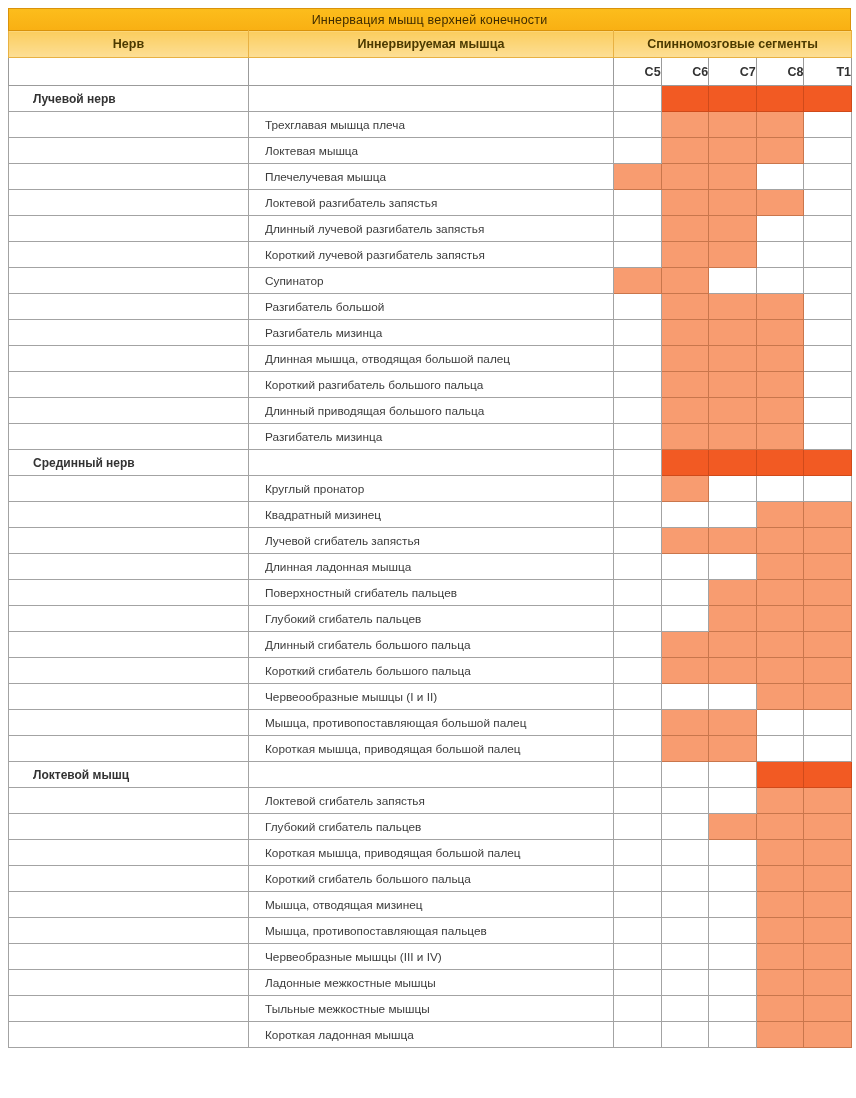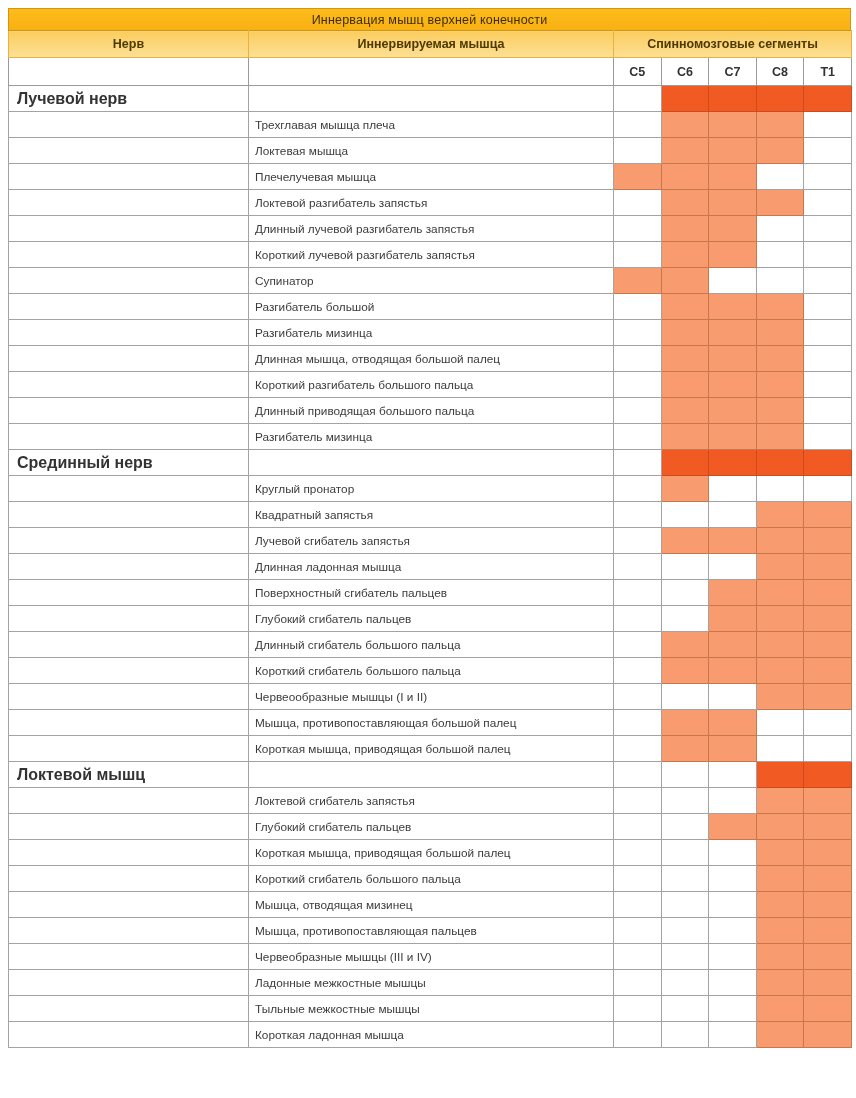--- a/index.html
+++ b/index.html
@@ -34,32 +34,32 @@
     border:1px solid #e8b143;
     border-top:1px solid #d9920b;
     font-size:12.5px;font-weight:bold;color:#4c3a00;
     text-align:center;vertical-align:middle;margin-left:7px;
   }
   
   tr.hdr3 td{
     height:28px;background:#ffffff;
     border:1px solid #9b9b9b;
     font-size:12.5px;font-weight:bold;color:#333;
-    text-align:center;vertical-align:middle;
+    text-align:right;vertical-align:middle;
   }
   tr.hdr3 td.blank{border-left:1px solid #9b9b9b;}
   
   tbody td{
     height:26px;background:#fff;
     border:1px solid #a3a3a3;
     font-size:11.8px;color:#3c3c3c;
     vertical-align:middle;
   }
-  tbody td.nerve-cell{padding-left:8px;font-weight:bold;color:#333;font-size:16px;}
-  tbody td.muscle-cell{padding-left:6px;}
+  tbody td.nerve-cell{padding-left:24px;font-weight:bold;color:#333;font-size:12px;}
+  tbody td.muscle-cell{padding-left:16px;}
   tbody tr.nerve-row td{border-top:1px solid #8c8c8c;}
   td.seg-light{background:#f89c70;border-color:#c9764c;}
   td.seg-dark{background:#f25a23;border-color:#cf4a1a;}
   table{border:1px solid #6f6f6f;border-top:none;}
 </style>
 </head>
 <body>
 
 <div class="sheet">
   <div class="title-bar">Иннервация мышц верхней конечности</div>
@@ -247,21 +247,21 @@
     <td class="muscle-cell">Круглый пронатор</td>
     <td class="seg-cell"></td>
     <td class="seg-cell seg-light"></td>
     <td class="seg-cell"></td>
     <td class="seg-cell"></td>
     <td class="seg-cell"></td>
   </tr>
 
   <tr>
     <td class="nerve-cell"></td>
-    <td class="muscle-cell">Квадратный запястья</td>
+    <td class="muscle-cell">Квадратный мизинец</td>
     <td class="seg-cell"></td>
     <td class="seg-cell"></td>
     <td class="seg-cell"></td>
     <td class="seg-cell seg-light"></td>
     <td class="seg-cell seg-light"></td>
   </tr>
 
   <tr>
     <td class="nerve-cell"></td>
     <td class="muscle-cell">Лучевой сгибатель запястья</td>

